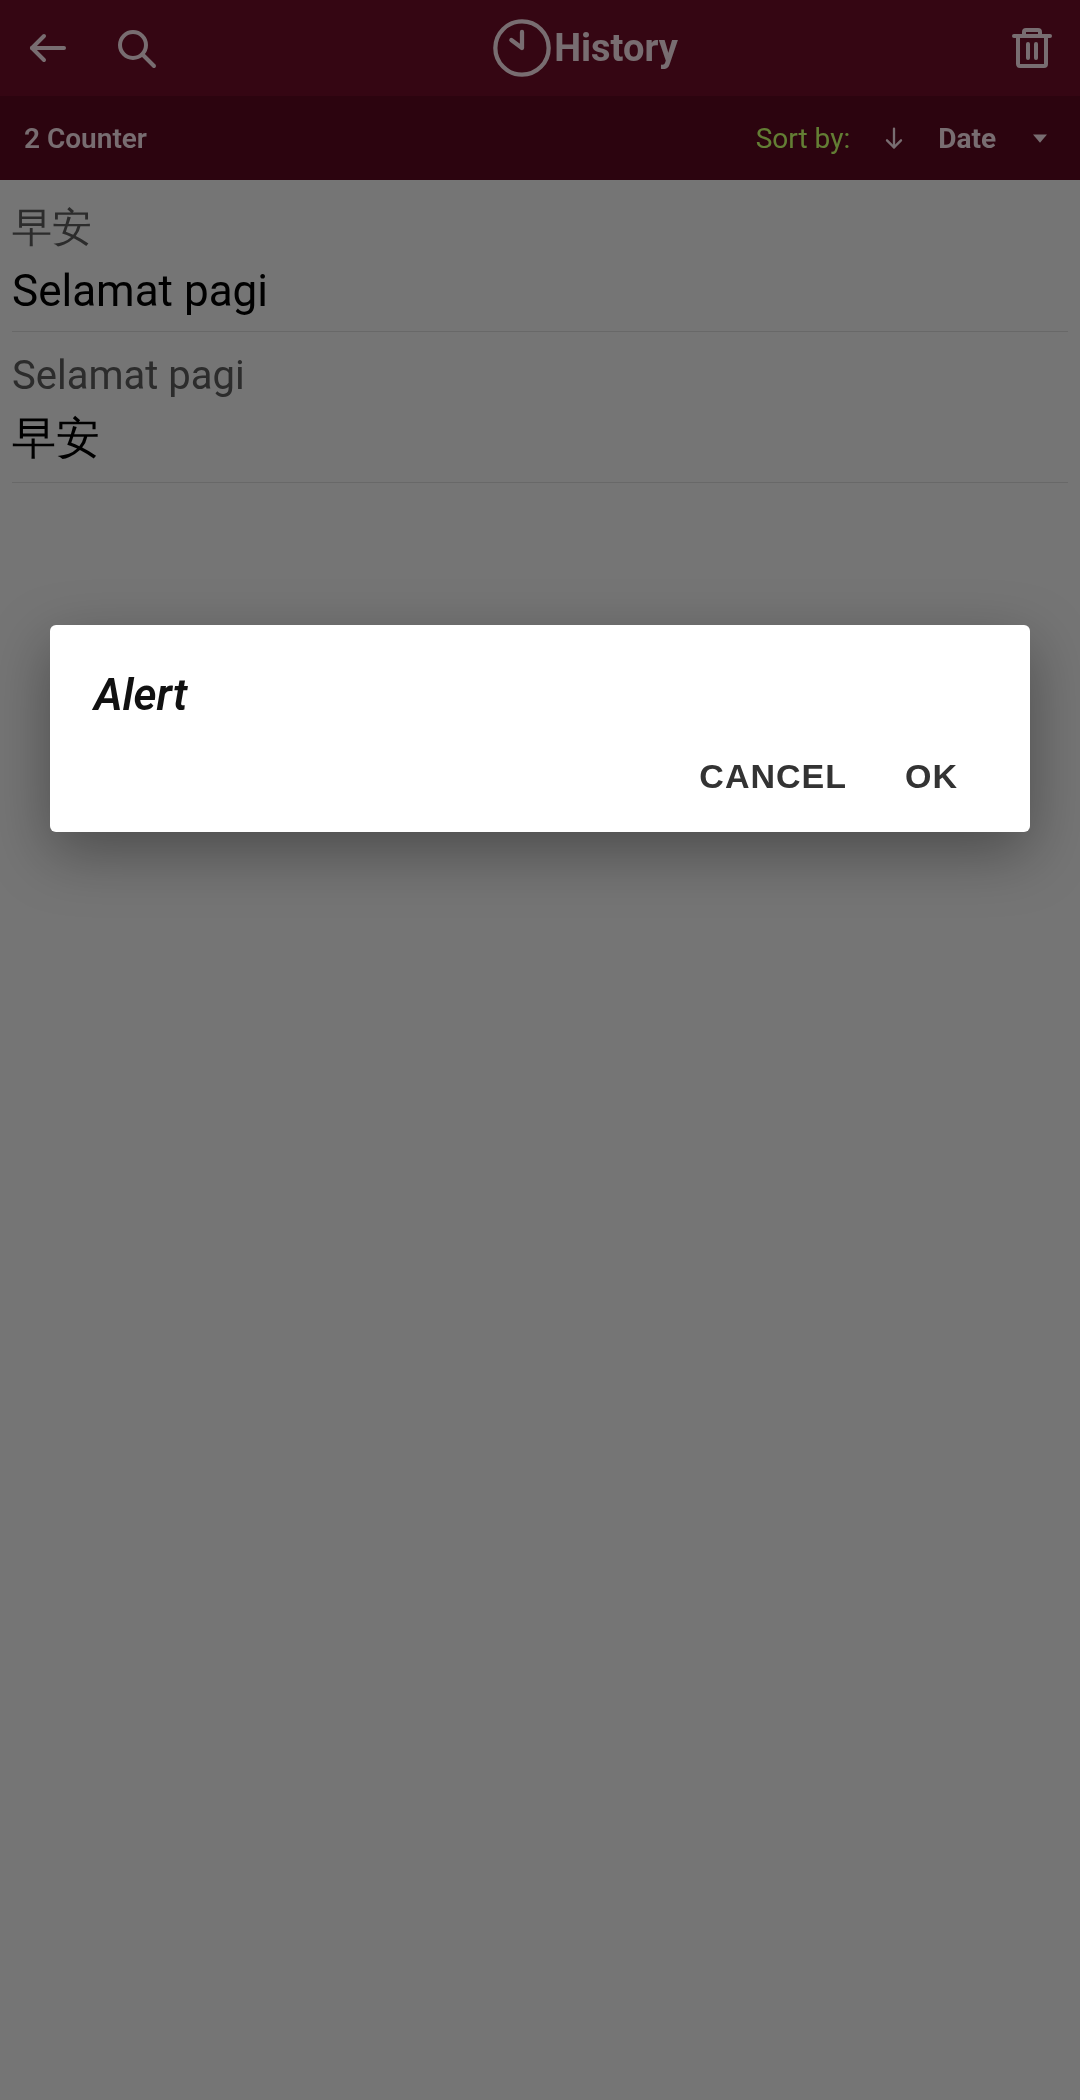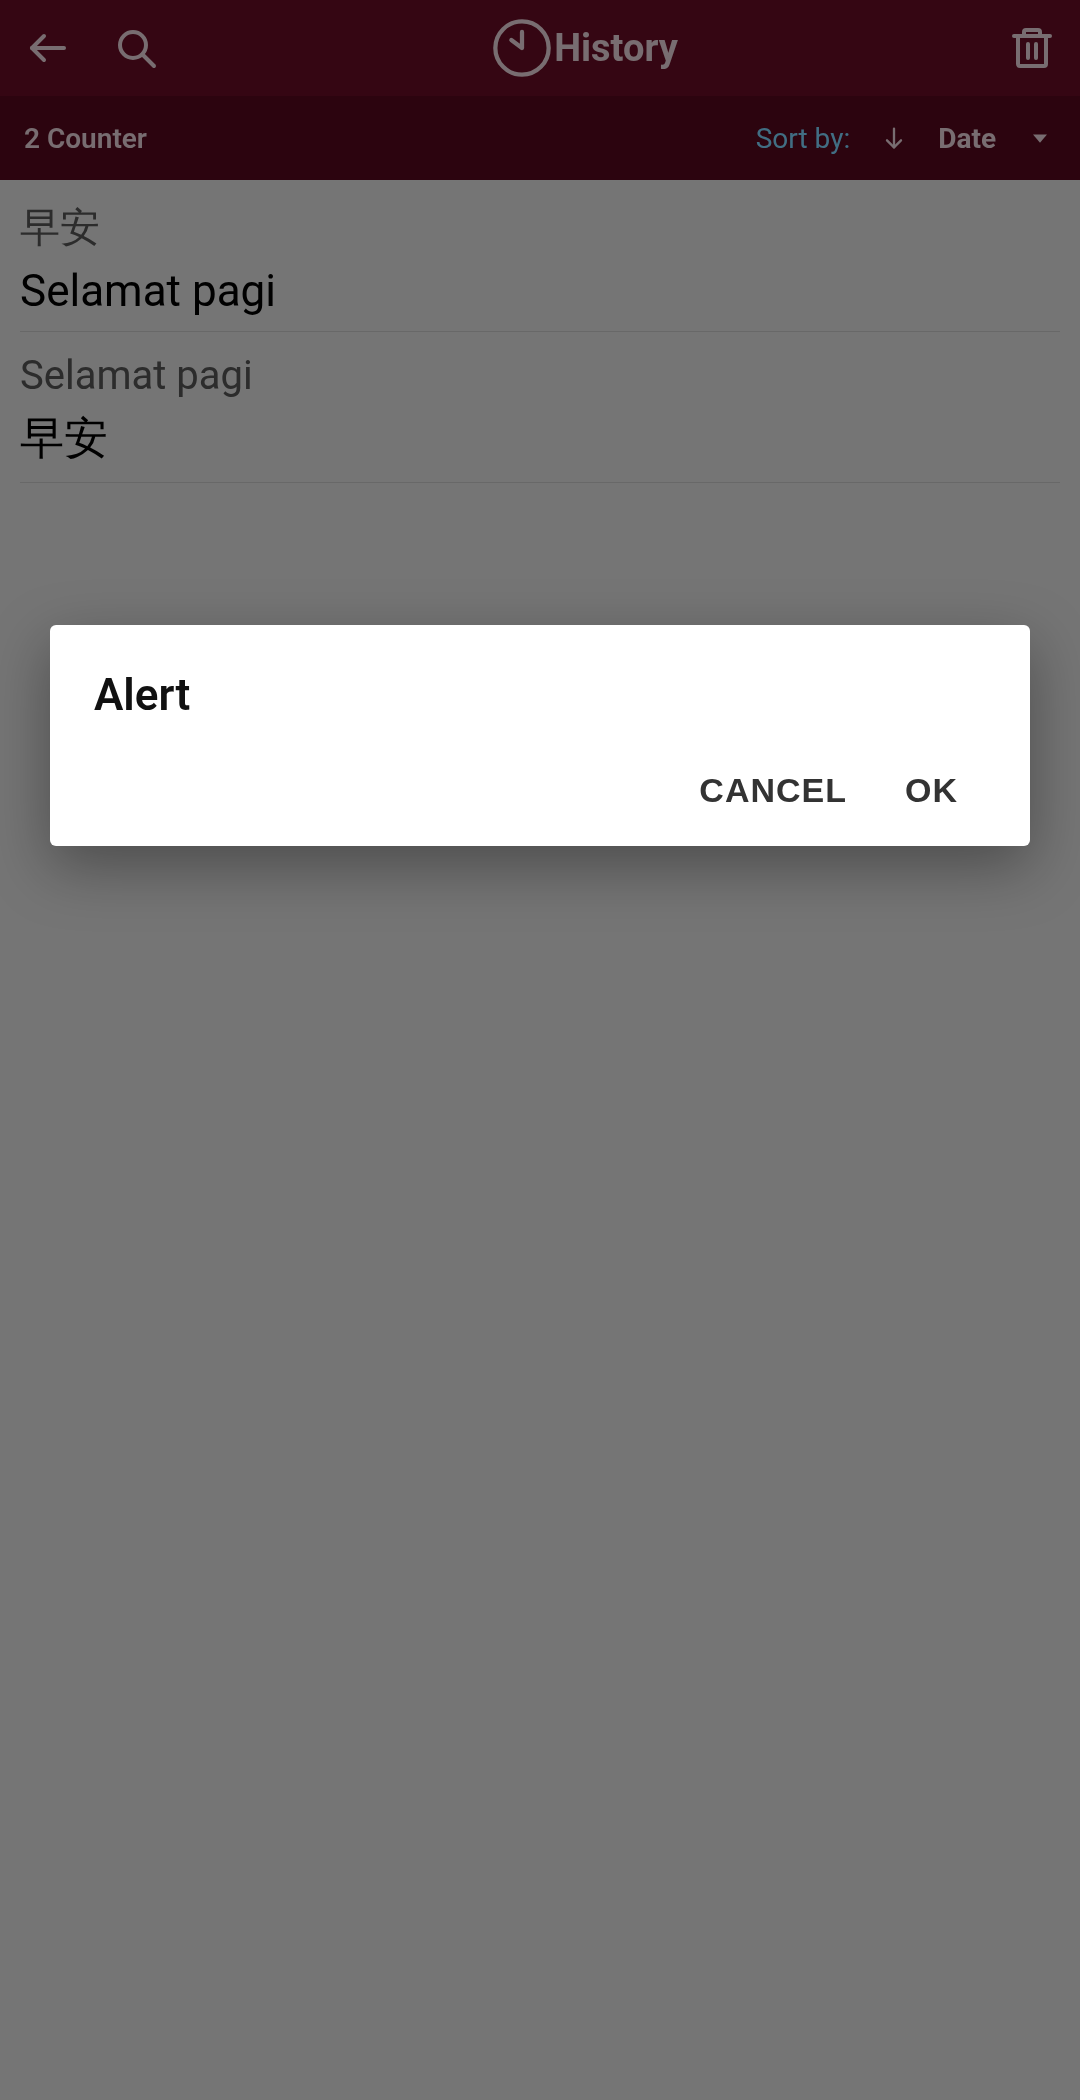--- a/index.html
+++ b/index.html
@@ -24,42 +24,42 @@
     height: 84px;
     display: flex;
     align-items: center;
     padding: 0 24px;
     color: #e7d2d8;
     font-size: 28px;
     font-weight: 600;
   }
   .counter-label { flex: 1; }
   .sort-wrap { display: flex; align-items: center; gap: 28px; }
-  .sort-by-text { font-weight: 400; color: #7dd3fc; }
+  .sort-by-text { font-weight: 400; color: #bef264; }
   .sort-arrow-wrap { width: 32px; height: 40px; display:flex; align-items:center; justify-content:center; }
   .sort-value { font-weight: 700; }
   .caret-wrap { width: 32px; height: 32px; display:flex; align-items:center; justify-content:center; }
 
-  .content { background: #e0e0e0; height: calc(2100px - 96px - 84px); padding: 0 20px; border-radius: 29px; }
+  .content { background: #e0e0e0; height: calc(2100px - 96px - 84px); padding: 0 12px; border-radius: 29px; }
   .list-item { padding: 20px 0 14px 0; border-bottom: 1px solid #c7c7c7; }
   .item-primary { color: #555; font-size: 40px; margin-bottom: 10px; }
   .item-secondary { color: #000; font-size: 44px; }
 
   .overlay {
     position: absolute; inset: 0; background: rgba(0,0,0,0.48);
   }
   .dialog {
     position: absolute;
     left: 50px; right: 50px; top: 625px;
     background: #fff;
     border-radius: 6px;
     padding: 44px 44px 24px 44px;
     box-shadow: 0 20px 60px rgba(0,0,0,0.35);
   }
-  .dialog-title { font-size: 44px; font-weight: 600; color: #111; margin-bottom: 38px; }
+  .dialog-title { font-size: 44px; font-weight: 600; color: #111; margin-bottom: 24px; font-style: italic; }
   .dialog-message { font-size: 36px; color: #222; margin-bottom: 90px; }
   .dialog-buttons { display: flex; justify-content: flex-end; gap: 42px; padding-right: 20px; }
   .dialog-btn { background: none; border: none; font-size: 34px; font-weight: 600; color: #333; letter-spacing: 1px; padding: 12px 8px; cursor: pointer; }
 
   svg { display: block; }
 </style>
 </head>
 <body>
 
 <div class="app-bar">

